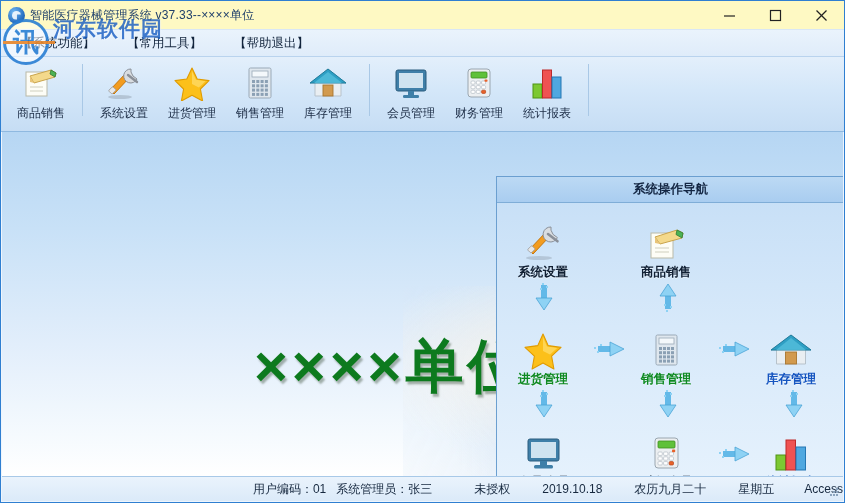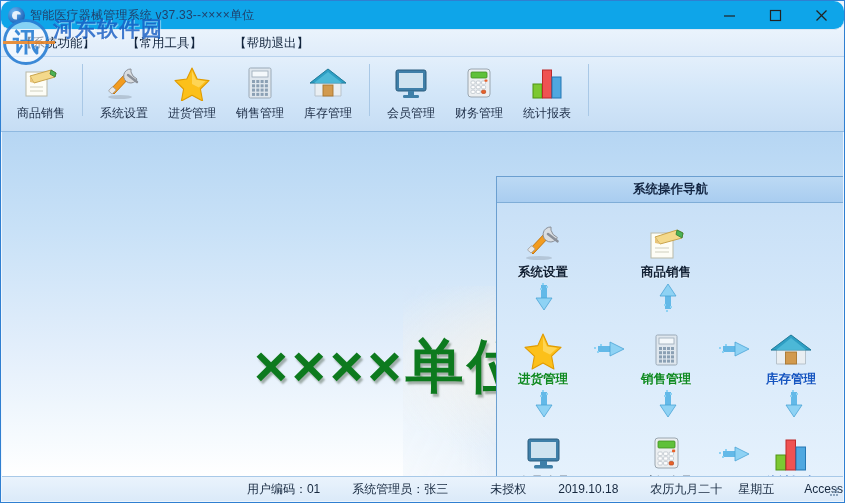--- a/index.html
+++ b/index.html
@@ -10,23 +10,23 @@
     -webkit-font-smoothing:none;
   }
   .app{
     position:relative;width:845px;height:503px;
     border:1px solid #2f7fd1;box-sizing:border-box;
     background:#eef5fd;overflow:hidden;
   }
 
   
   .titlebar{
-    position:relative;height:28px;background:#0ea5e9;
+    position:relative;height:28px;background:#fef9c3;
     border-bottom:1px solid #d9e7f5;
-    display:flex;align-items:center;border-radius:10px;
+    display:flex;align-items:center;
   }
   .title-icon{
     width:17px;height:17px;margin-left:7px;margin-right:5px;border-radius:50%;
     background:radial-gradient(circle at 35% 30%,#6fb6f2 0%,#2a72c4 60%,#14488c 100%);
     position:relative;flex:none;
   }
   .title-icon:after{
     content:"";position:absolute;left:4px;top:4px;width:9px;height:9px;
     border-radius:50%;background:#fff;opacity:.85;
     clip-path:polygon(0 0,100% 0,100% 45%,55% 45%,55% 100%,0 100%);
@@ -530,25 +530,25 @@
               <rect x="6" y="3" width="2" height="2"></rect>
             </g>
         </svg>
 
       </div>
     </div>
   </div>
 
   <div class="statusbar">
     <div class="sb" style="margin-left:48px;">用户编码：01</div>
-    <div class="sb" style="margin-left:32px;">系统管理员：张三</div>
+    <div class="sb" style="margin-left:10px;">系统管理员：张三</div>
     <div class="sb" style="margin-left:42px;">未授权</div>
     <div class="sb" style="margin-left:32px;">2019.10.18</div>
     <div class="sb" style="margin-left:32px;">农历九月二十</div>
-    <div class="sb" style="margin-left:16px;">星期五</div>
+    <div class="sb" style="margin-left:32px;">星期五</div>
     <div class="sb" style="margin-left:30px;">Access</div>
     <svg class="grip" viewBox="0 0 12 12">
       <g fill="#8aa3bd">
         <rect x="8" y="8" width="2" height="2"></rect>
           <rect x="5" y="8" width="2" height="2"></rect>
           <rect x="8" y="5" width="2" height="2"></rect>
         <rect x="2" y="8" width="2" height="2"></rect>
           <rect x="5" y="5" width="2" height="2"></rect>
           <rect x="8" y="2" width="2" height="2"></rect>
       </g>

